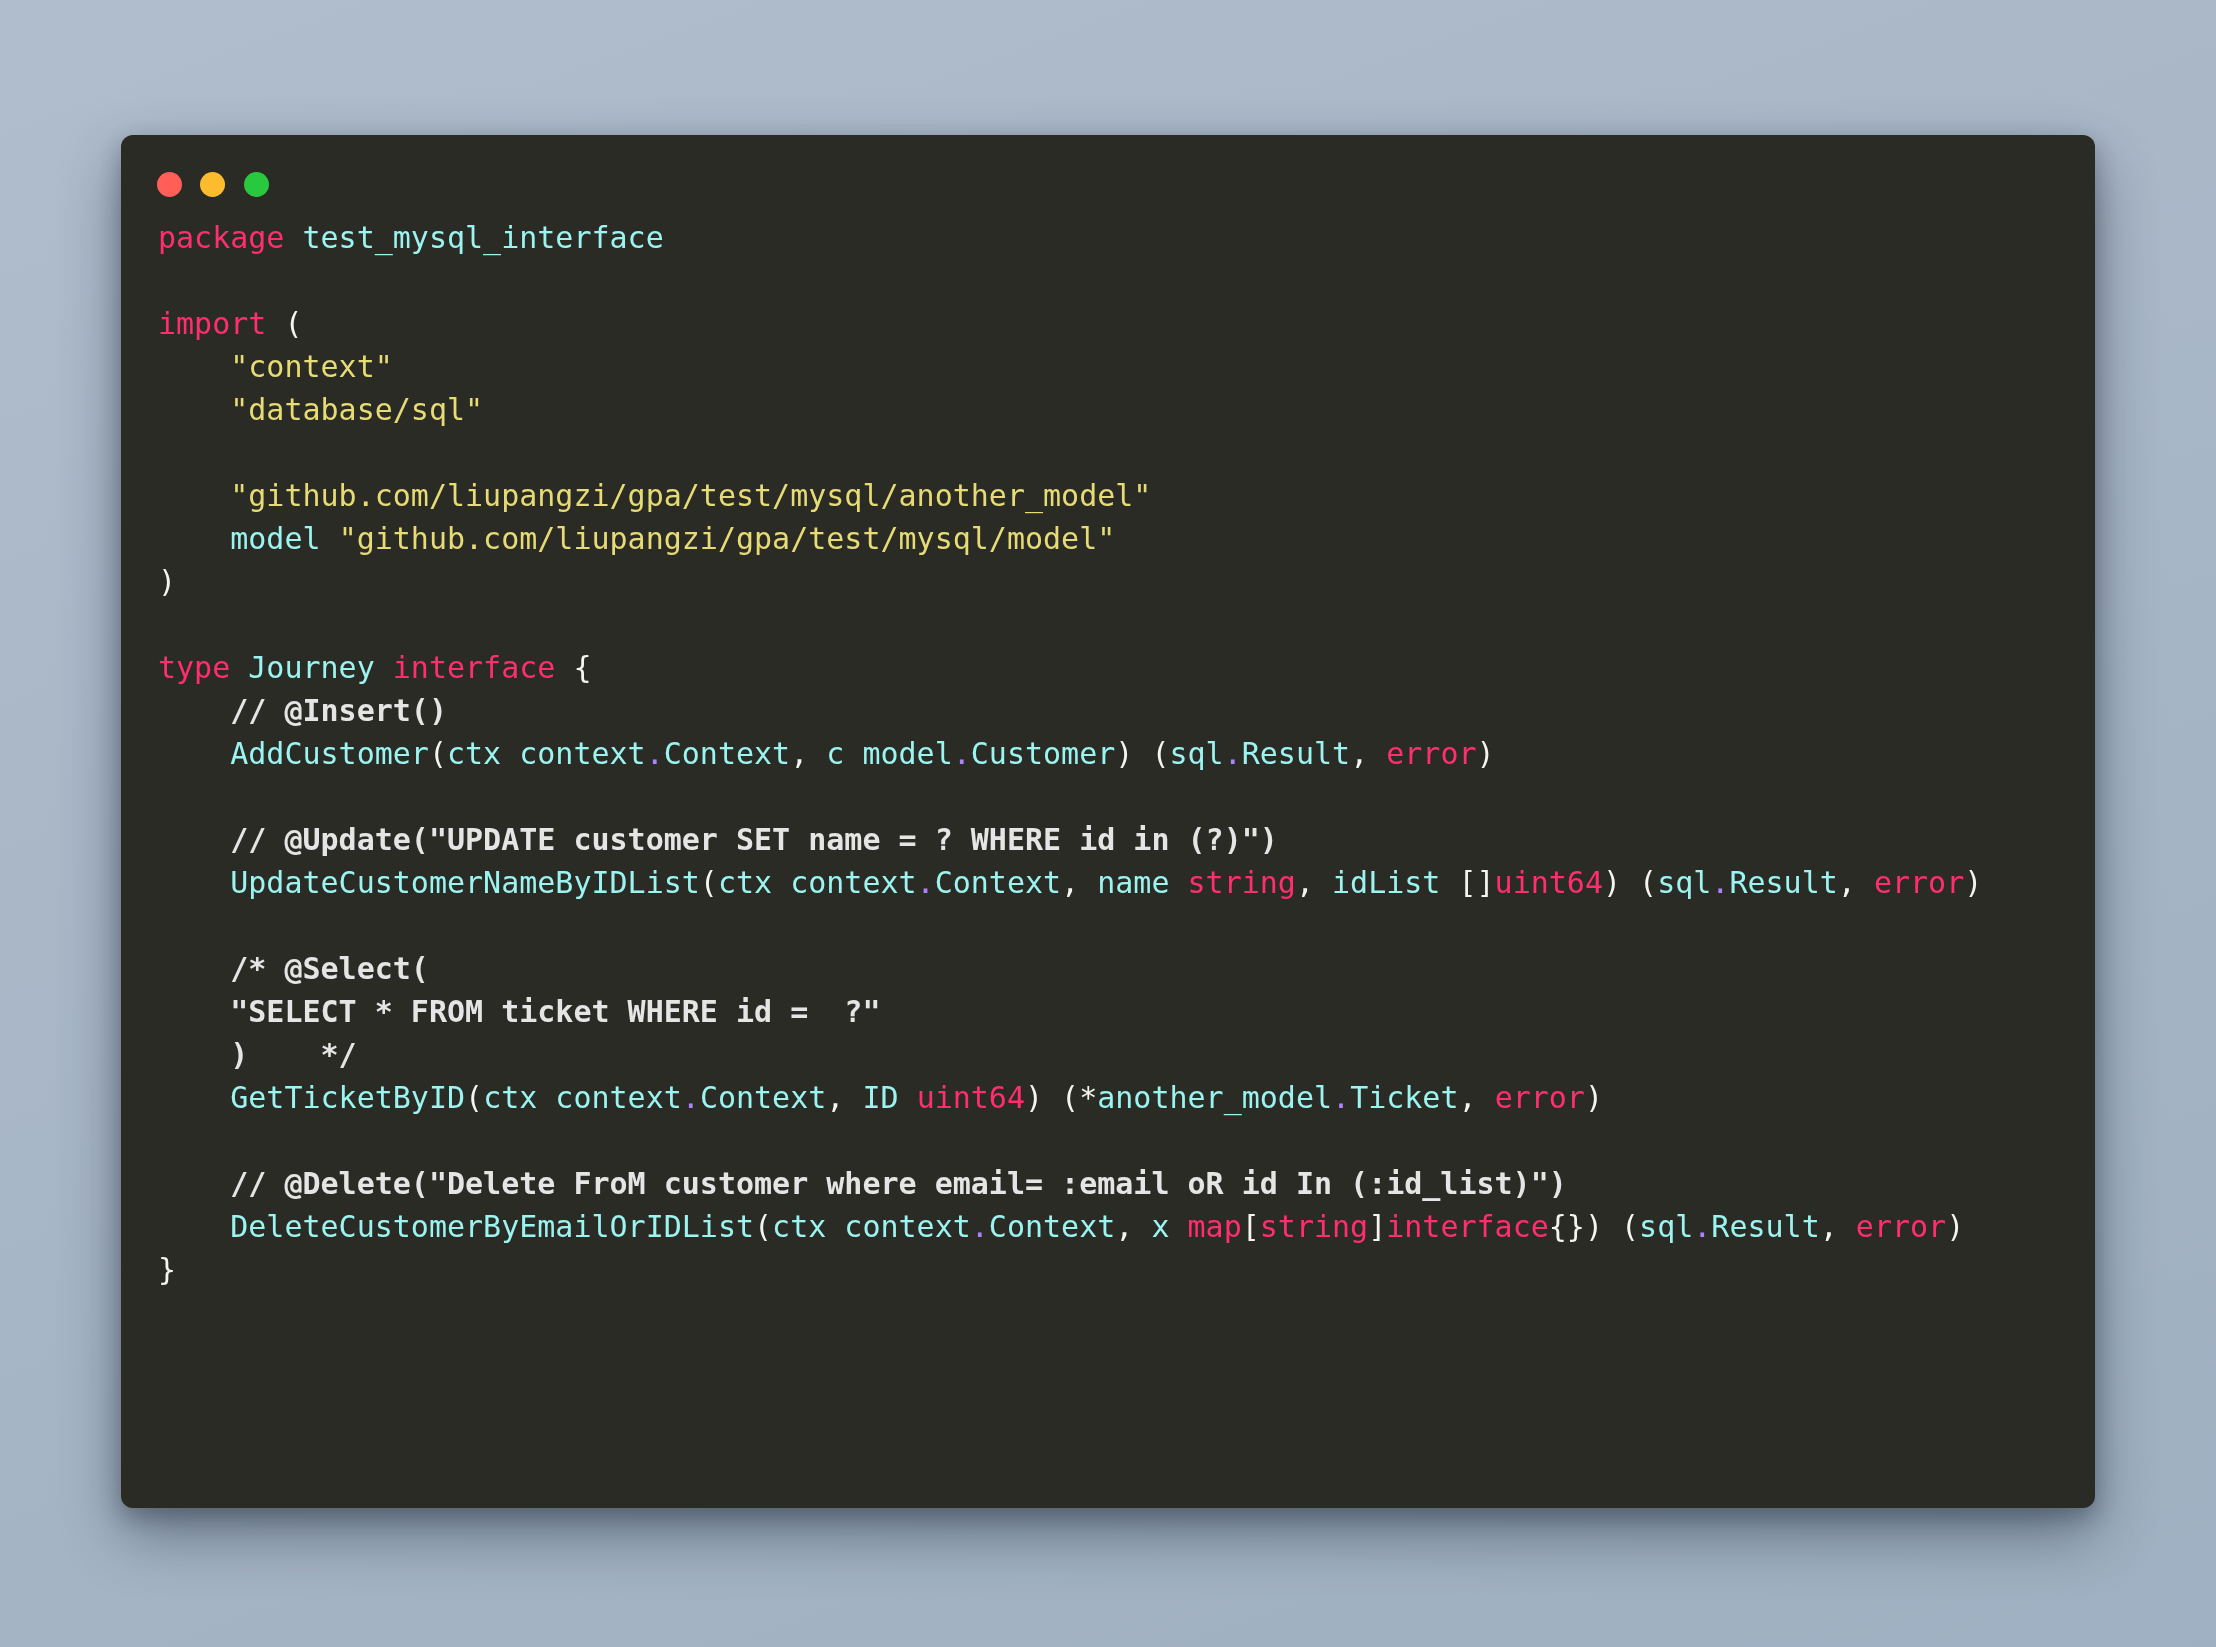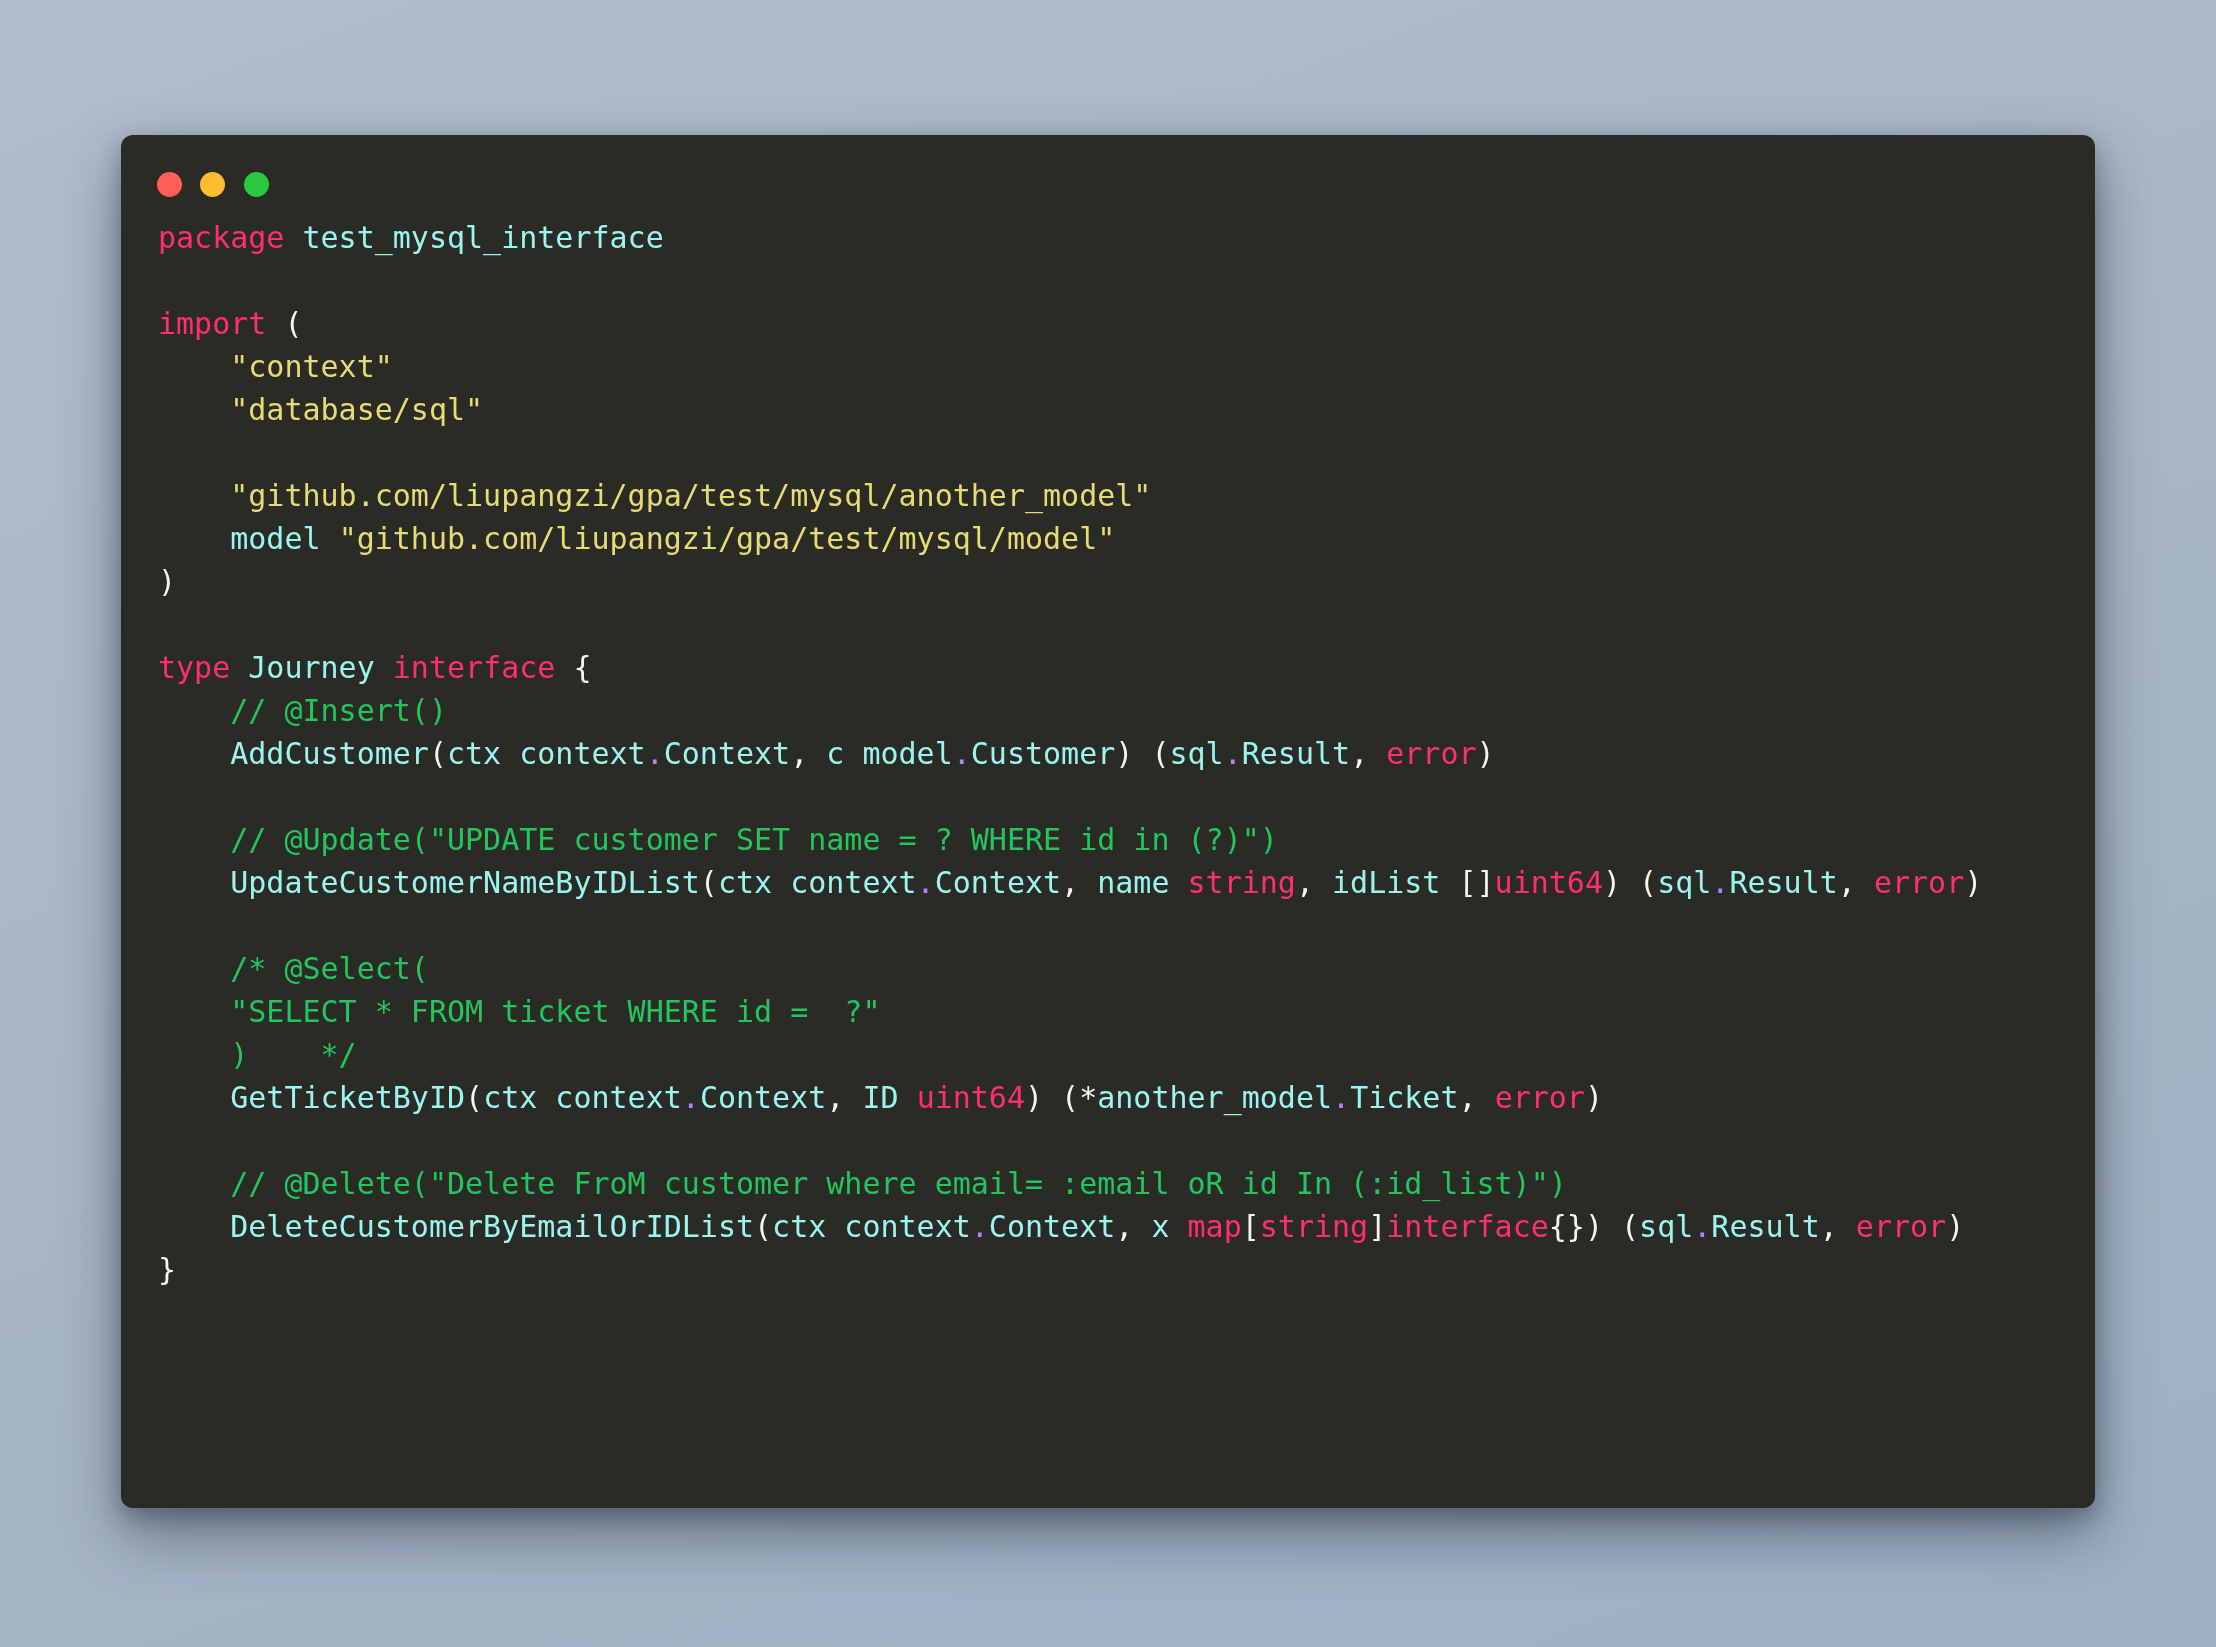--- a/index.html
+++ b/index.html
@@ -66,21 +66,21 @@
     word-break: break-word;
     color: #f8f8f2;
   }
   .line { min-height: 43px; }
   .line.blank { height: 43px; }
 
   
   .kw   { color: #ff2e6c; }
   .id   { color: #9bf4f0; }
   .str  { color: #e6db74; }
-  .cmt  { color: #22c55e; }
+  .cmt  { color: #e5e5e5; font-weight: bold; }
   .pun  { color: #f5f5ef; }
   .dot2 { color: #ae81ff; }
 </style>
 </head>
 <body>
 
 <div id="stage">
   <div class="window" style="background: rgb(43, 43, 38);">
 
     <div class="titlebar">

